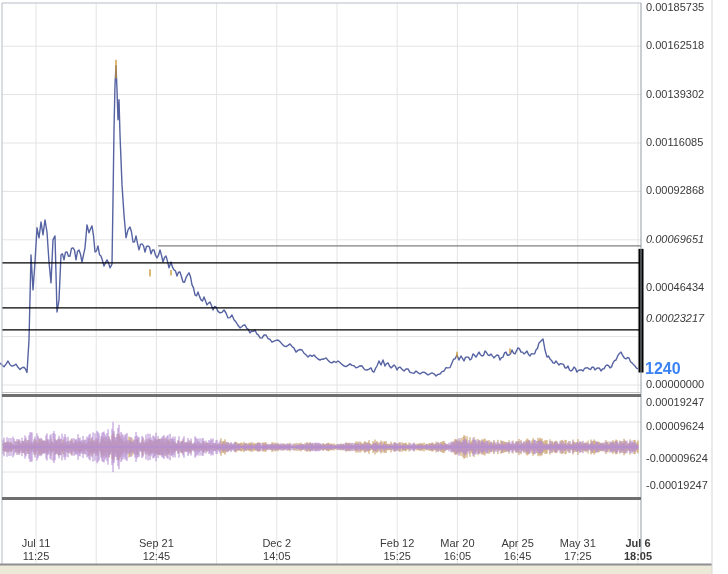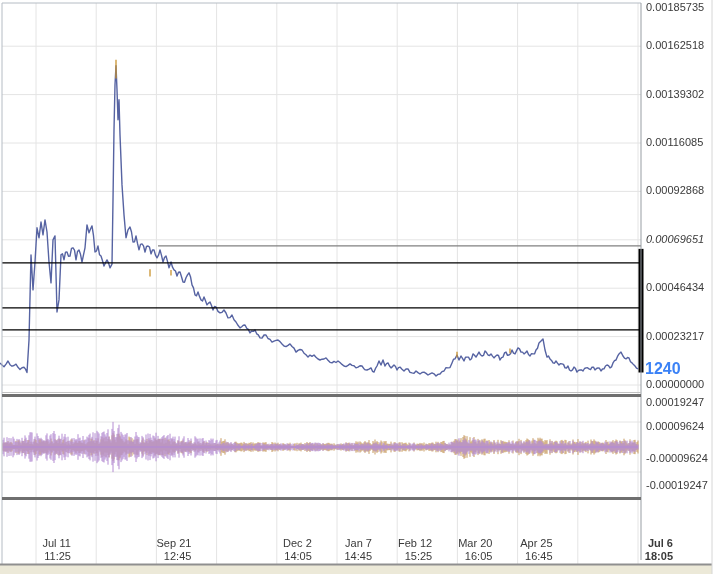--- a/index.html
+++ b/index.html
@@ -1,19 +1,19 @@
 <!DOCTYPE html>
 <html><head>
 <meta charset="utf-8">
 <style>
   html,body{margin:0;padding:0;background:#fff;}
   .screen{position:relative;width:728px;height:574px;background:#ffffff;overflow:hidden;
           font-family:"Liberation Sans",sans-serif;}
   .lab{position:absolute;font-size:11px;color:#3a3a3a;white-space:nowrap;line-height:13px;}
-  .dlab{position:absolute;width:70px;text-align:right;font-size:11px;color:#3a3a3a;line-height:13px;}
+  .dlab{position:absolute;width:70px;text-align:center;font-size:11px;color:#3a3a3a;line-height:13px;}
   .measure{position:absolute;left:645px;top:360px;font-size:16px;font-weight:700;color:#3b82f6;}
   #labels{position:absolute;left:0;top:0;width:728px;height:574px;pointer-events:none;}
   #chart{position:absolute;left:0;top:0;}
 </style>
 </head>
 <body>
 
 <div class="screen">
   <svg id="chart" width="728" height="574">
       <rect x="0" y="565" width="712" height="9" fill="#ece9d8"></rect>
@@ -63,52 +63,52 @@
     </svg>
   <div id="labels">
     <div class="measure">1240</div>
   <div class="lab" style="left: 646px; top: 1px;">0.00185735</div>
       <div class="lab" style="left: 646px; top: 39.2021px;">0.00162518</div>
       <div class="lab" style="left: 646px; top: 87.6px;">0.00139302</div>
       <div class="lab" style="left: 646px; top: 136px;">0.00116085</div>
       <div class="lab" style="left: 646px; top: 184.4px;">0.00092868</div>
       <div class="lab" style="left: 646px; top: 232.8px; font-style: italic;">0.00069651</div>
       <div class="lab" style="left: 646px; top: 281.2px;">0.00046434</div>
-      <div class="lab" style="left: 646px; top: 330px;">0.00023217</div>
+      <div class="lab" style="left: 646px; top: 312px; font-style: italic;">0.00023217</div>
       <div class="lab" style="left: 646px; top: 378px;">0.00000000</div>
       <div class="lab" style="left: 646px; top: 396px;">0.00019247</div>
       <div class="lab" style="left: 646px; top: 420px;">0.00009624</div>
       <div class="lab" style="left: 646px; top: 452px;">-0.00009624</div>
       <div class="lab" style="left: 646px; top: 479px;">-0.00019247</div>
       <div class="dlab" style="left: 1px; top: 537px;">
         <div>Jul 11</div>
         <div>11:25</div>
       </div>
       <div class="dlab" style="left: 121.4px; top: 537px;">
         <div>Sep 21</div>
         <div>12:45</div>
       </div>
       <div class="dlab" style="left: 241.8px; top: 537px;">
         <div>Dec 2</div>
         <div>14:05</div>
       </div>
-      <div class="dlab" style="left: 302px; top: 537px;">
-        <div>Jan 7</div>
-        <div>14:45</div>
-      </div>
       <div class="dlab" style="left: 362.2px; top: 537px;">
         <div>Feb 12</div>
         <div>15:25</div>
       </div>
       <div class="dlab" style="left: 422.4px; top: 537px;">
         <div>Mar 20</div>
         <div>16:05</div>
       </div>
       <div class="dlab" style="left: 482.6px; top: 537px;">
         <div>Apr 25</div>
         <div>16:45</div>
       </div>
+      <div class="dlab" style="left: 542.8px; top: 537px;">
+        <div>May 31</div>
+        <div>17:25</div>
+      </div>
       <div class="dlab" style="left: 603px; top: 537px; font-weight: bold;">
         <div>Jul 6</div>
         <div>18:05</div>
       </div>
     </div>
 </div>
 
 </body></html>

